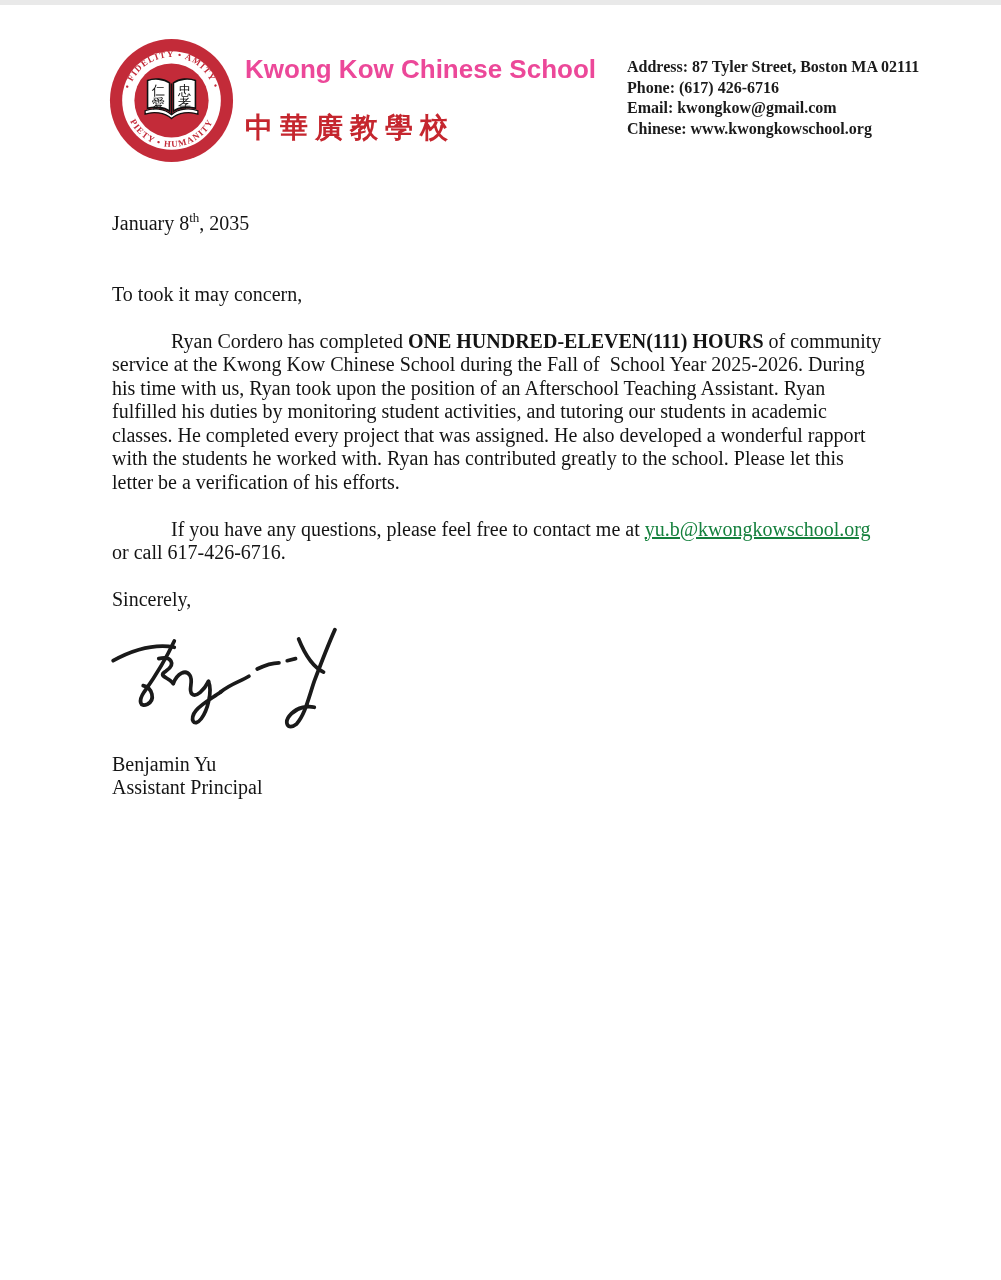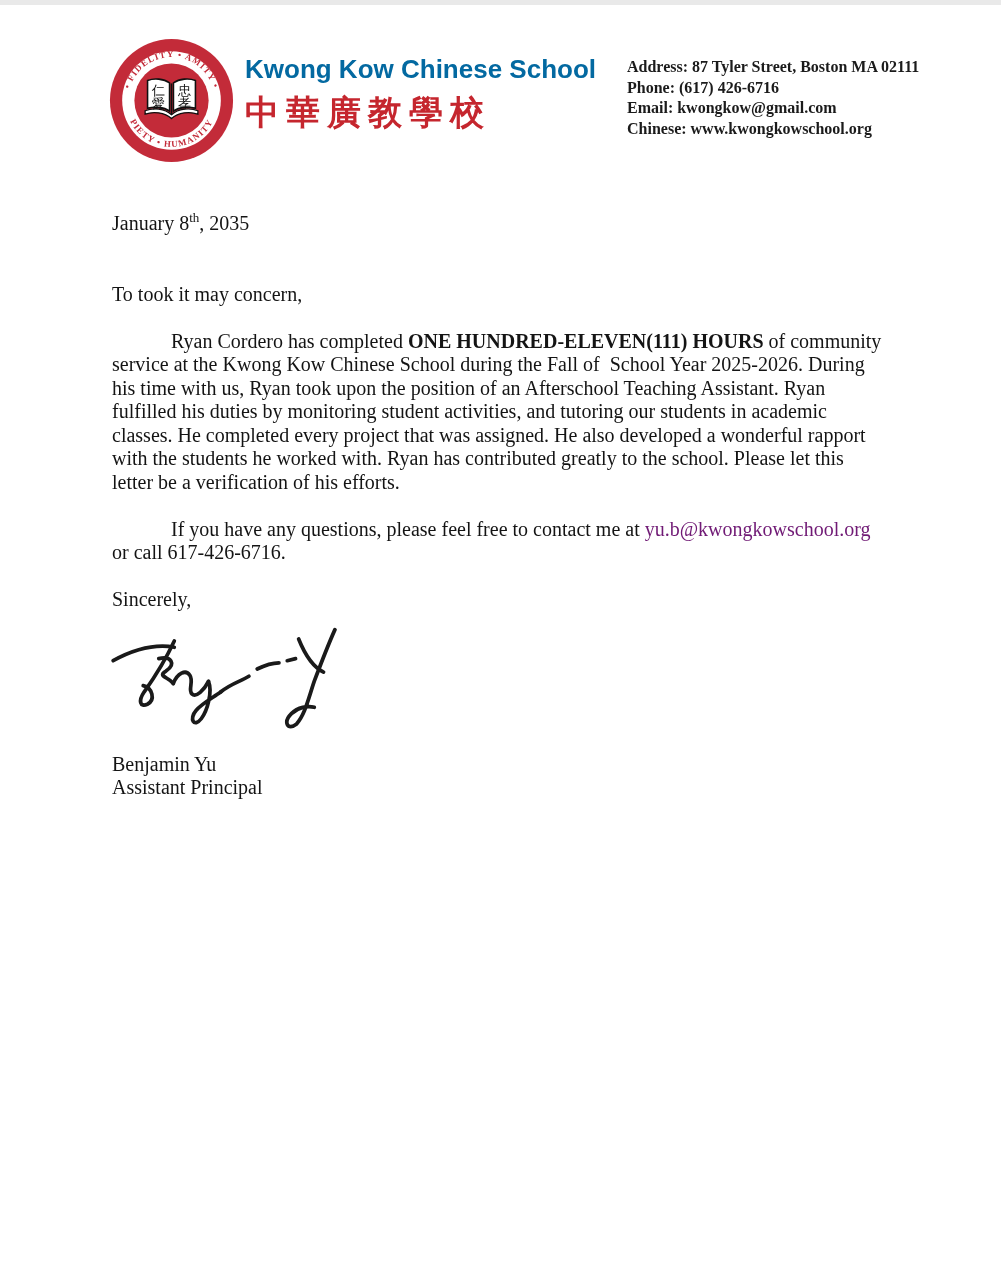--- a/index.html
+++ b/index.html
@@ -11,42 +11,42 @@
   .top-band { position:absolute; top:0; left:0; width:100%; height:5px; background:#e9e9e9; }
 
   
   .logo { position:absolute; left:108px; top:37px; width:127px; height:127px; }
   .ring-text { font-family:"Liberation Serif", serif; font-weight:bold; font-size:9px; letter-spacing:1.2px; fill:#c32b39; }
   .book-char { font-family:"DejaVu Sans", sans-serif; font-size:13.5px; fill:#101010; text-anchor:middle; }
 
   .title-block { position:absolute; left:245px; top:54px; }
   .school-en {
     font-family:"Liberation Sans", sans-serif; font-weight:bold;
-    font-size:26px; line-height:30px; color:#0369a1; white-space:nowrap;
+    font-size:26px; line-height:30px; color:#ec4899; white-space:nowrap;
   }
   .school-zh {
-    margin-top:9px; font-family:"DejaVu Sans", sans-serif; font-weight:600;
-    font-size:34px; line-height:38px; color:#c5262e; letter-spacing:7px; white-space:nowrap;
+    margin-top:25px; font-family:"DejaVu Sans", sans-serif; font-weight:600;
+    font-size:28px; line-height:38px; color:#c5262e; letter-spacing:7px; white-space:nowrap;
   }
 
   .contact {
     position:absolute; left:627px; top:57px;
     font-family:Liberation Serif, serif; font-weight:bold;
     font-size:16px; line-height:20.5px; color:#1b1b1b; white-space:nowrap;
   }
 
   
   .letter { position:absolute; left:112px; top:212px; width:772px; font-size:20px; line-height:23.5px; }
   .letter p { margin:0; }
   .date-line { margin-bottom:47px !important; }
   .date-line sup { font-size:13px; line-height:0; vertical-align:super; }
   .salutation { margin-bottom:23.5px !important; }
   .para { margin-bottom:23.5px !important; white-space:pre-wrap; text-indent:59px; }
   .hours { font-weight:bold; }
-  .email-link { color:#701a75; white-space:nowrap; cursor:pointer; }
+  .email-link { color:#15803d; text-decoration:underline; white-space:nowrap; cursor:pointer; }
   .closing { margin-bottom:0 !important; }
 
   .signature-wrap { margin:10px 0 9px -3px; width:228px; height:122px; }
   .signature-wrap svg { width:100%; height:100%; }
 
   .name-block div { line-height:23.5px; }
 </style>
 </head>
 <body>
 

